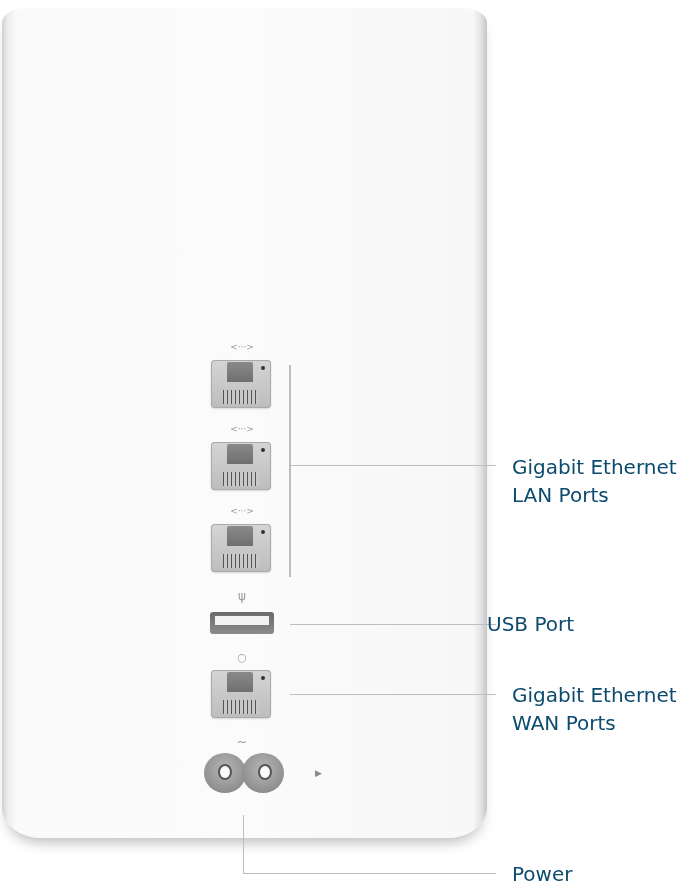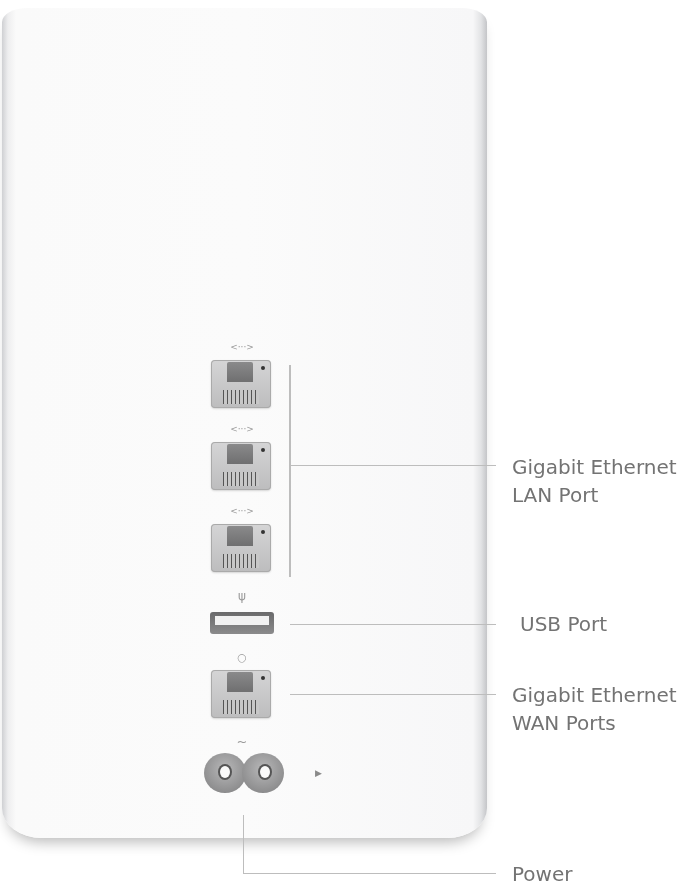--- a/index.html
+++ b/index.html
@@ -14,21 +14,21 @@
   .eth .tab{position:absolute;left:16px;top:2px;width:26px;height:20px;background:linear-gradient(#8a8a8b,#6f6f70);border-radius:2px 2px 0 0;}
   .eth .led{position:absolute;right:6px;top:6px;width:4px;height:4px;border-radius:50%;background:#333;}
   .eth .pins{position:absolute;left:12px;right:12px;bottom:4px;height:14px;
     background:repeating-linear-gradient(90deg,#555 0 1px,#c8c8c8 1px 4px);}
   .usb{position:absolute;width:64px;height:22px;border-radius:3px;background:linear-gradient(#6a6a6b,#8b8b8c);}
   .usb .inner{position:absolute;left:5px;right:5px;top:4px;height:9px;background:#f1f1f1;}
   .power{position:absolute;width:80px;height:40px;}
   .power .lobe{position:absolute;top:0;width:42px;height:40px;border-radius:50%;background:radial-gradient(circle at 50% 40%,#b8b8b9,#7d7d7e);}
   .power .pin{position:absolute;top:13px;width:10px;height:12px;border-radius:50%;background:#fafafa;box-shadow:0 0 0 2px #555;}
   .line{position:absolute;background:#bdbdbd;}
-  .label{position:absolute;font-size:20px;color:#737373;line-height:28px;}
+  .label{position:absolute;font-size:20px;color:#0c4a6e;line-height:28px;}
   .small-icon{position:absolute;font-size:9px;color:#8a8a8a;}
 </style>
 </head>
 <body>
 
 <div class="device">
 </div>
 
 <span class="port-label-glyph" style="left:222px;top:342px;">&lt;···&gt;</span>
 <div class="eth" style="left:211px;top:360px;">
@@ -74,20 +74,20 @@
 
 <div class="line" style="left:289px;top:365px;width:2px;height:212px;"></div>
 <div class="line" style="left:291px;top:465px;width:205px;height:1px;"></div>
 <div class="line" style="left:290px;top:624px;width:206px;height:1px;"></div>
 <div class="line" style="left:290px;top:694px;width:206px;height:1px;"></div>
 <div class="line" style="left:243px;top:815px;width:1px;height:58px;"></div>
 <div class="line" style="left:243px;top:873px;width:253px;height:1px;"></div>
 
 <div class="label" style="left:512px;top:453px;">
   <div>Gigabit Ethernet</div>
-  <div>LAN Port</div>
+  <div>LAN Ports</div>
 </div>
-<div class="label" style="left:520px;top:610px;text-align:right;">USB Port</div>
+<div class="label" style="left:487px;top:610px;text-align:right;">USB Port</div>
 <div class="label" style="left:512px;top:681px;">
   <div>Gigabit Ethernet</div>
   <div>WAN Ports</div>
 </div>
 <div class="label" style="left:512px;top:860px;">Power</div>
 
 </body></html>

